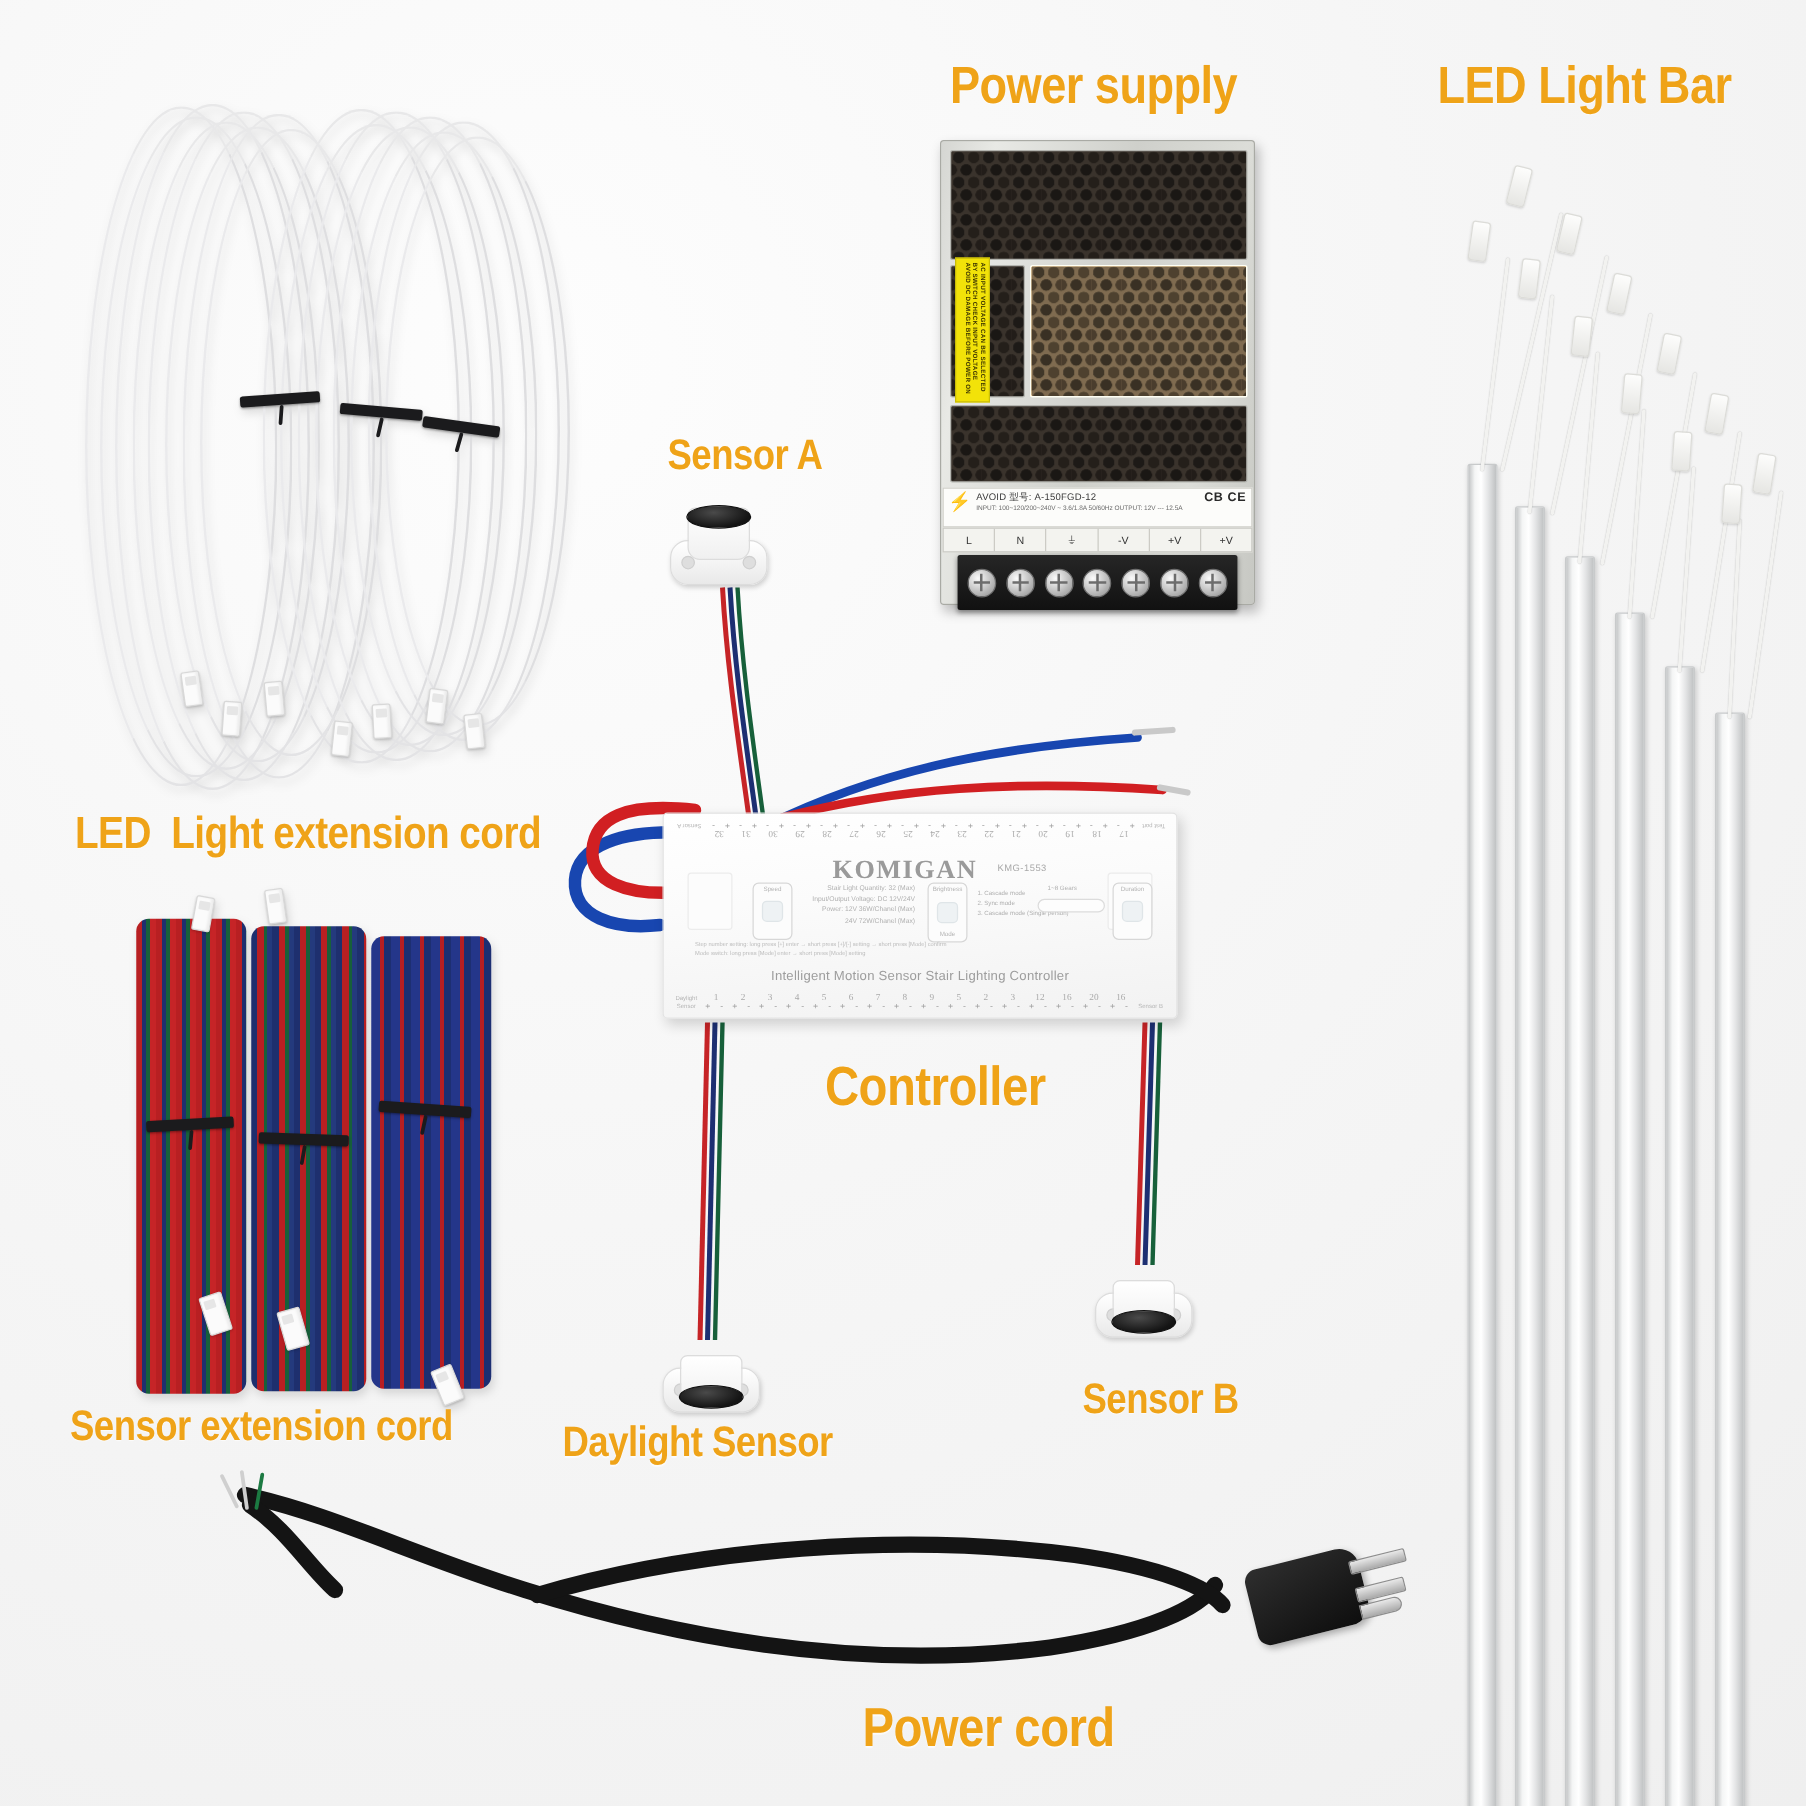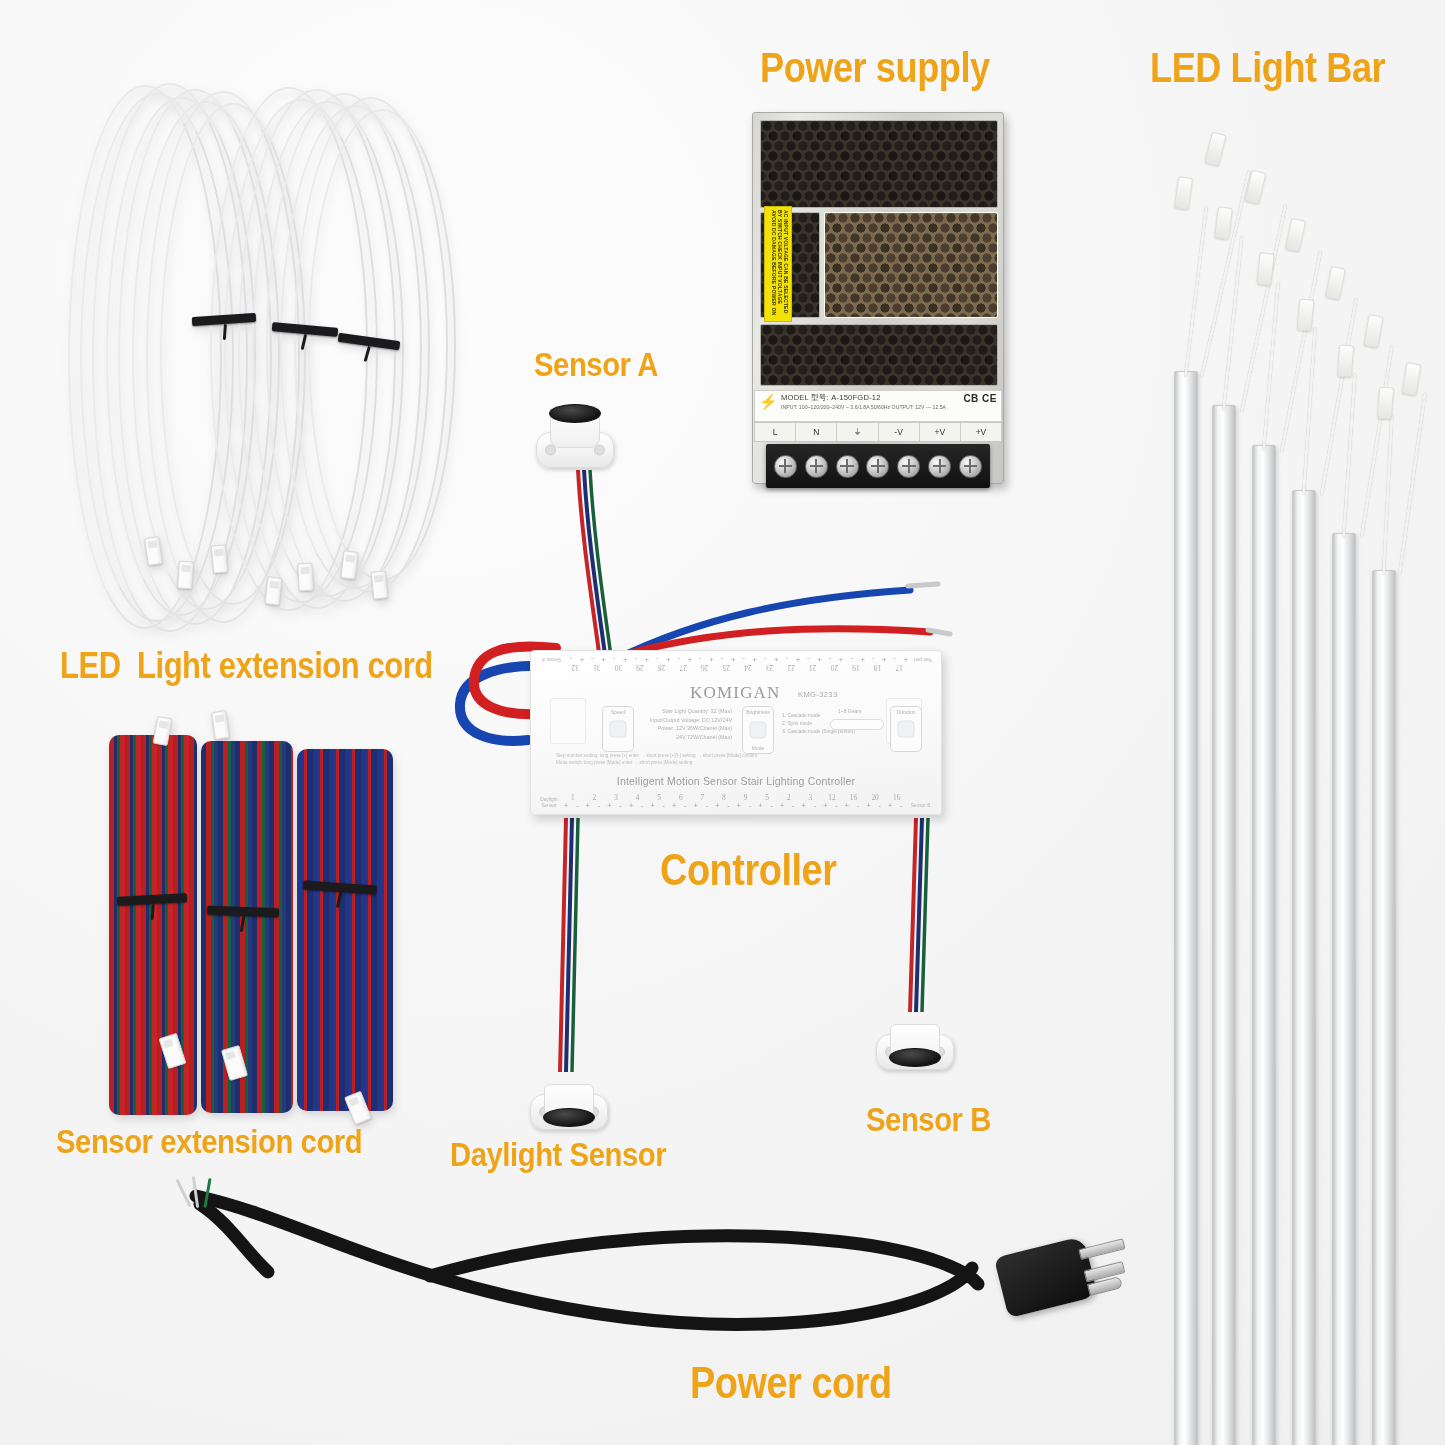--- a/index.html
+++ b/index.html
@@ -129,22 +129,22 @@
 
   
   #ctrl{left:530px;top:650px;width:412px;height:165px;}
   .ctrl-body{
     position:absolute;inset:0;border-radius:4px;
     background:linear-gradient(175deg,#ffffff 0%,#fbfbfb 40%,#f2f2f2 100%);
     border:1px solid #e2e2e2;
     box-shadow:3px 5px 10px rgba(0,0,0,.16);
   }
   .ctrl-brand{
-    position:absolute;left:160px;top:33px;font-family:"Liberation Serif",serif;
-    font-weight:normal;font-size:17px;letter-spacing:1.2px;color:#9a9a9a;
+    position:absolute;left:136px;top:33px;font-family:"Liberation Serif",serif;
+    font-weight:bold;font-size:21px;letter-spacing:1.2px;color:#9a9a9a;
   }
   .ctrl-model{position:absolute;left:268px;top:40px;font-size:7.5px;color:#a8a8a8;letter-spacing:.4px;}
   .ctrl-title{
     position:absolute;left:0;right:0;top:125px;text-align:center;
     font-size:10.5px;color:#9d9d9d;letter-spacing:.2px;
   }
   .btnbox{
     position:absolute;width:30px;border:1px solid #d7d7d7;border-radius:5px;
     background:#fcfcfc;font-size:5px;color:#b4b4b4;text-align:center;
   }
@@ -265,21 +265,21 @@
     <div class="psu-case"></div>
     <div class="vent" style="left:8px;  top:8px;   width:236px;height:86px;"></div>
     <div class="vent" style="left:8px;  top:100px; width:58px; height:104px;"></div>
     <div class="vent vent-lite" style="left:72px; top:100px; width:172px;height:104px;"></div>
     <div class="vent" style="left:8px;  top:212px; width:236px;height:60px;"></div>
     <div class="psu-warn" style="left:12px;top:94px;width:22px;height:108px;">AC INPUT VOLTAGE CAN BE SELECTED BY SWITCH CHECK INPUT VOLTAGE AVOID DC DAMAGE BEFORE POWER ON</div>
 
     <div class="psu-label" style="top:278px;height:30px;">
       <div class="psu-logo">⚡</div>
       <div class="psu-model">
-        <span>MODEL 型号:</span>
+        <span>AVOID 型号:</span>
         <span>A-150FGD-12</span>
       </div>
       <div class="psu-spec">INPUT: 100~120/200~240V ~ 3.6/1.8A  50/60Hz    OUTPUT: 12V --- 12.5A</div>
       <div class="psu-certs">CB CE</div>
     </div>
 
     <div class="psu-terms" style="top:310px;">
       <div>L</div>
       <div>N</div>
       <div>⏚</div>
@@ -438,21 +438,21 @@
           <div class="pm">+ -</div>
         </div>
       <div class="chan">
           <div class="num">32</div>
           <div class="pm">+ -</div>
         </div>
       <div class="edgelbl">Sensor A</div>
     </div>
 
     <div class="ctrl-brand">KOMIGAN</div>
-    <div class="ctrl-model">KMG-3233</div>
+    <div class="ctrl-model">KMG-1553</div>
 
     <div class="solderpad" style="left:20px; top:48px;"></div>
     <div class="solderpad" style="right:20px;top:48px;"></div>
 
     <div class="btnbox" style="left:72px;top:56px;height:44px;">
       <div class="bl">Speed</div>
       <div class="btnpad"></div>
     </div>
     <div class="specs">
       <div>Stair Light Quantity: 32 (Max)</div>

